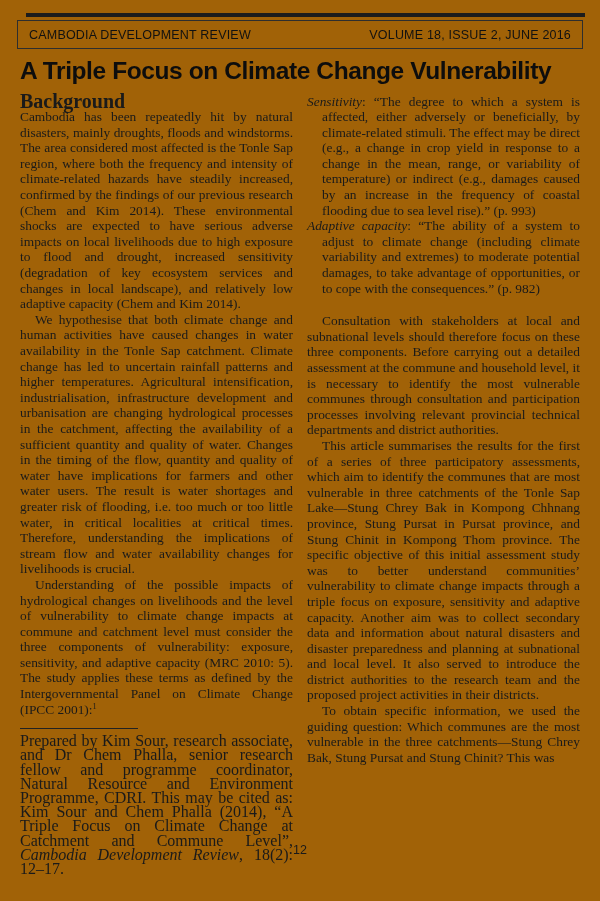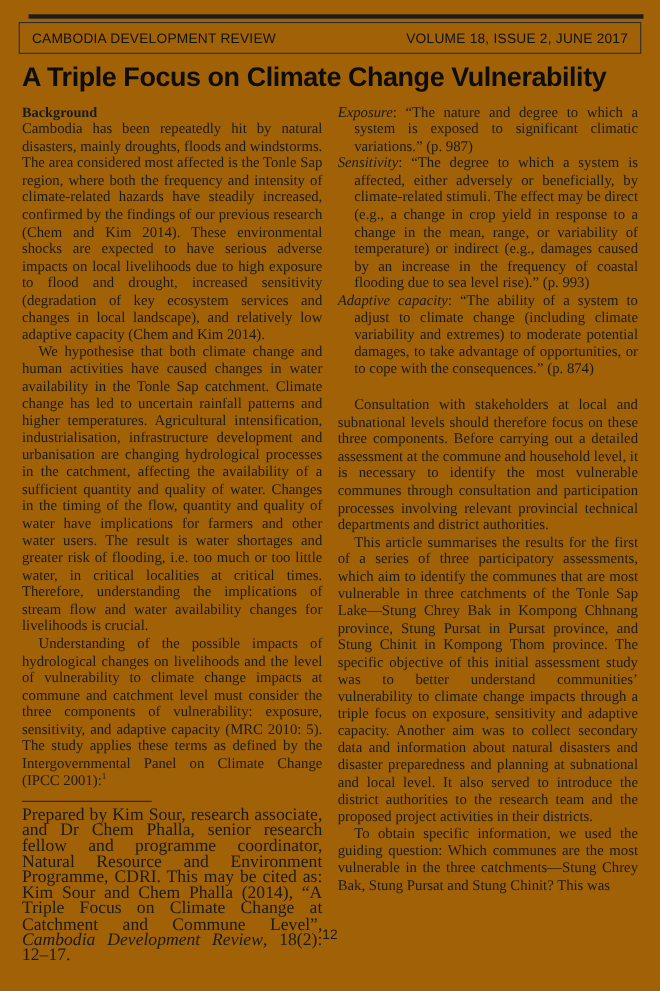--- a/index.html
+++ b/index.html
@@ -22,21 +22,21 @@
   .title {
     margin: 9px 20px 0 20px;
     font-family: Liberation Sans, sans-serif;
     font-weight: bold; font-size: 24.5px; line-height: 25.5px;
     letter-spacing: -0.4px; color: #0d0d0d;
   }
   
   .columns { display: flex; gap: 14px; margin: 10px 20px 0 20px; }
   .col { flex: 1; min-width: 0; font-size: 13.4px; line-height: 15.6px; text-align: justify; }
   .col p { margin: 0; }
-  .section-heading { font-weight: bold; font-size: 13px; margin: 0; }
+  .section-heading { font-weight: bold; font-size: 20px; margin: 0; }
   p.indent { text-indent: 15px; }
   .definition { padding-left: 15px; text-indent: -15px; }
   .gap-above { margin-top: 17px !important; }
   .term { font-style: italic; }
   
   .footnote-rule { width: 118px; height: 1px; background: #222; margin: 11px 0 5px 0; }
   .footnote { font-size: 16px; line-height: 14.2px; text-align: justify; }
   .footnote .journal-italic { font-style: italic; }
   sup { font-size: 0.62em; line-height: 0; vertical-align: super; }
   
@@ -48,44 +48,43 @@
 </style>
 </head>
 <body>
 
 <div class="page">
 
   <div class="masthead">
     <div class="masthead-rule"></div>
     <div class="masthead-box">
       <span>CAMBODIA DEVELOPMENT REVIEW</span>
-      <span>VOLUME 18, ISSUE 2, JUNE 2017</span>
+      <span>VOLUME 18, ISSUE 2, JUNE 2016</span>
     </div>
   </div>
 
   <div class="title">
     <div>A Triple Focus on Climate Change Vulnerability</div>
   </div>
 
   <div class="columns">
 
     <div class="col">
       <p class="section-heading">Background</p>
       <p>Cambodia has been repeatedly hit by natural disasters, mainly droughts, floods and windstorms. The area considered most affected is the Tonle Sap region, where both the frequency and intensity of climate-related hazards have steadily increased, confirmed by the findings of our previous research (Chem and Kim 2014). These environmental shocks are expected to have serious adverse impacts on local livelihoods due to high exposure to flood and drought, increased sensitivity (degradation of key ecosystem services and changes in local landscape), and relatively low adaptive capacity (Chem and Kim 2014).</p>
       <p class="indent">We hypothesise that both climate change and human activities have caused changes in water availability in the Tonle Sap catchment. Climate change has led to uncertain rainfall patterns and higher temperatures. Agricultural intensification, industrialisation, infrastructure development and urbanisation are changing hydrological processes in the catchment, affecting the availability of a sufficient quantity and quality of water. Changes in the timing of the flow, quantity and quality of water have implications for farmers and other water users. The result is water shortages and greater risk of flooding, i.e. too much or too little water, in critical localities at critical times. Therefore, understanding the implications of stream flow and water availability changes for livelihoods is crucial.</p>
       <p class="indent"><span>Understanding of the possible impacts of hydrological changes on livelihoods and the level of vulnerability to climate change impacts at commune and catchment level must consider the three components of vulnerability: exposure, sensitivity, and adaptive capacity (MRC 2010: 5). The study applies these terms as defined by the Intergovernmental Panel on Climate Change (IPCC 2001):</span><sup>1</sup></p>
 
       <div class="footnote-rule"></div>
       <p class="footnote"><span>Prepared by Kim Sour, research associate, and Dr Chem Phalla, senior research fellow and programme coordinator, Natural Resource and Environment Programme, CDRI. This may be cited as: Kim Sour and Chem Phalla (2014), “A Triple Focus on Climate Change at Catchment and Commune Level”, </span><span class="journal-italic">Cambodia Development Review</span><span>, 18(2): 12–17.</span></p>
     </div>
 
     <div class="col">
-      <p class="definition"><span class="term">Exposure</span><span>: “The nature and degree to which a system is exposed to significant climatic variations.” (p. 987)</span></p>
       <p class="definition"><span class="term">Sensitivity</span><span>: “The degree to which a system is affected, either adversely or beneficially, by climate-related stimuli. The effect may be direct (e.g., a change in crop yield in response to a change in the mean, range, or variability of temperature) or indirect (e.g., damages caused by an increase in the frequency of coastal flooding due to sea level rise).” (p. 993)</span></p>
-      <p class="definition"><span class="term">Adaptive capacity</span><span>: “The ability of a system to adjust to climate change (including climate variability and extremes) to moderate potential damages, to take advantage of opportunities, or to cope with the consequences.” (p. 874)</span></p>
+      <p class="definition"><span class="term">Adaptive capacity</span><span>: “The ability of a system to adjust to climate change (including climate variability and extremes) to moderate potential damages, to take advantage of opportunities, or to cope with the consequences.” (p. 982)</span></p>
 
       <p class="indent gap-above">Consultation with stakeholders at local and subnational levels should therefore focus on these three components. Before carrying out a detailed assessment at the commune and household level, it is necessary to identify the most vulnerable communes through consultation and participation processes involving relevant provincial technical departments and district authorities.</p>
       <p class="indent">This article summarises the results for the first of a series of three participatory assessments, which aim to identify the communes that are most vulnerable in three catchments of the Tonle Sap Lake—Stung Chrey Bak in Kompong Chhnang province, Stung Pursat in Pursat province, and Stung Chinit in Kompong Thom province. The specific objective of this initial assessment study was to better understand communities’ vulnerability to climate change impacts through a triple focus on exposure, sensitivity and adaptive capacity. Another aim was to collect secondary data and information about natural disasters and disaster preparedness and planning at subnational and local level. It also served to introduce the district authorities to the research team and the proposed project activities in their districts.</p>
       <p class="indent">To obtain specific information, we used the guiding question: Which communes are the most vulnerable in the three catchments—Stung Chrey Bak, Stung Pursat and Stung Chinit? This was</p>
     </div>
 
   </div>
 
   <div class="page-number">12</div>
 

